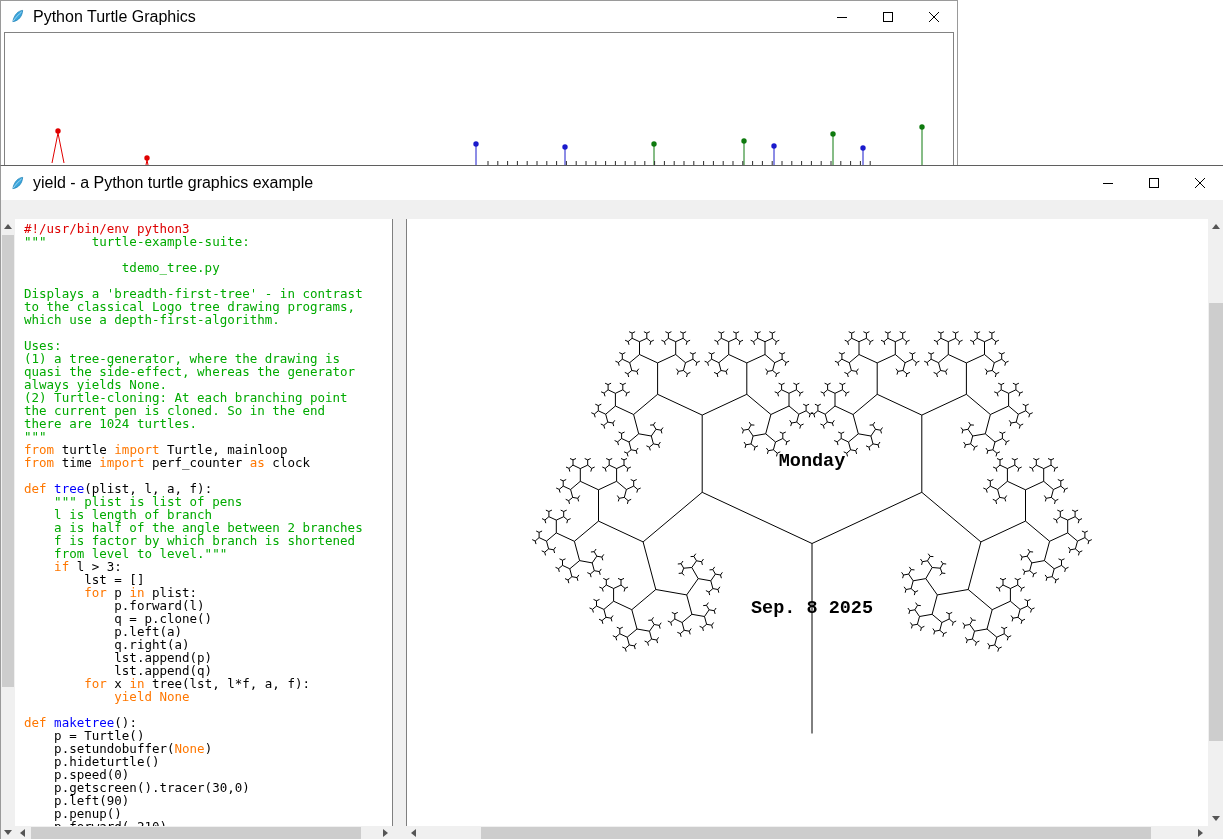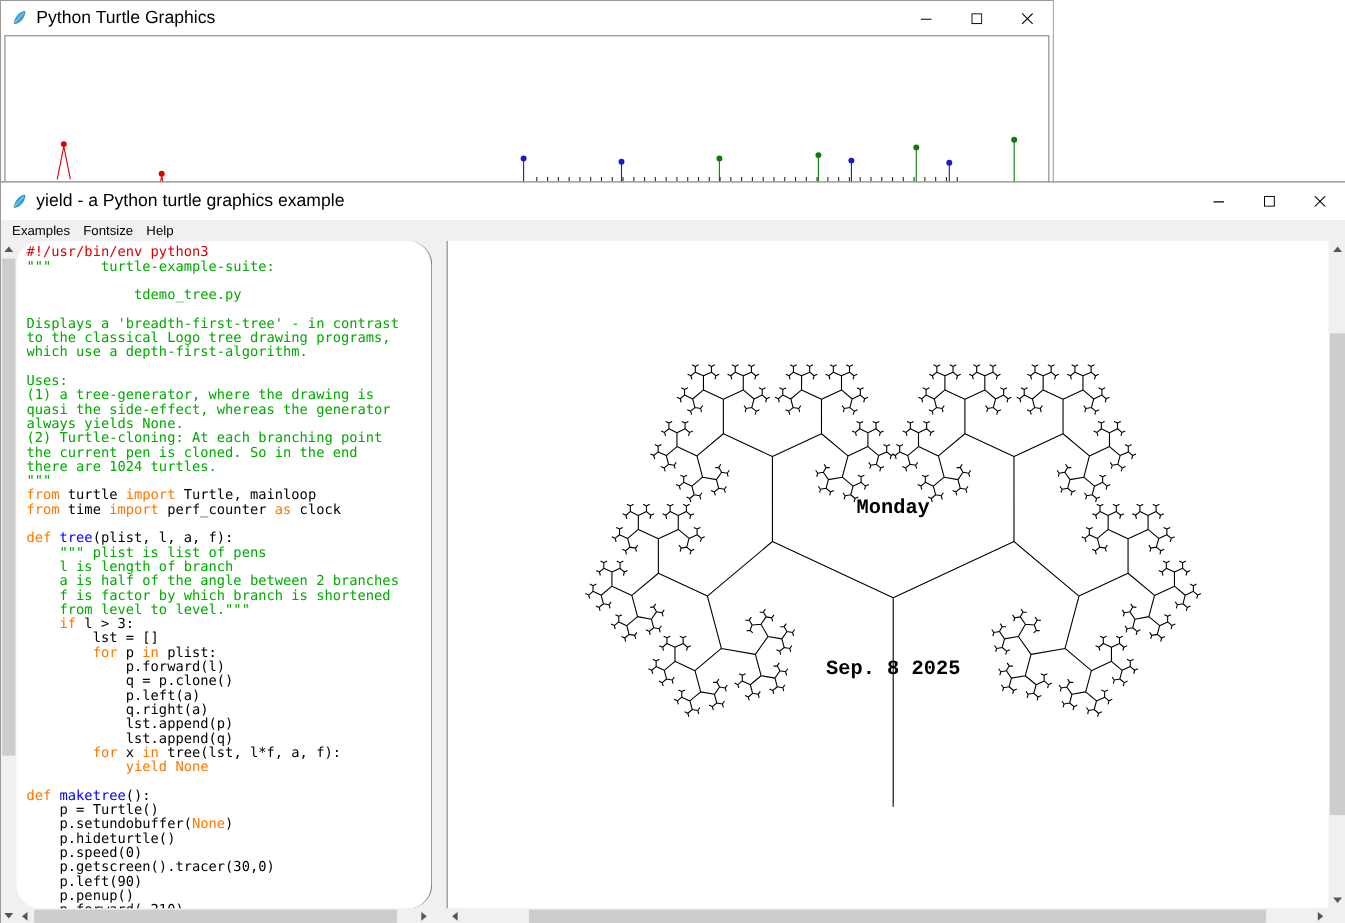--- a/index.html
+++ b/index.html
@@ -18,21 +18,21 @@
   .bg-canvas svg{position:absolute;left:0;top:0;}
   
   .fg-window{left:0;top:165px;width:1223px;height:674px;background:#f0f0f0;
              border-top:1px solid #5f5f5f;border-left:1px solid #9a9a9a;box-sizing:border-box;}
   .menubar{height:19px;background:#f0f0f0;display:flex;align-items:center;font-size:12px;padding-left:4px;}
   .menu-item{padding:0 6px;cursor:default;}
   .content{position:absolute;left:0;top:53px;right:0;bottom:0;background:#f0f0f0;}
   .code-text{position:absolute;left:14px;top:0;width:378px;height:607px;background:#fff;
              border-right:1px solid #7f7f7f;box-sizing:border-box;padding:3px 0 0 9px;
              font-family:"DejaVu Sans Mono",monospace;font-size:12.5px;line-height:13px;
-             white-space:pre;overflow:hidden;border-radius:22px;}
+             white-space:pre;overflow:hidden;}
   .code-line{height:13px;}
   .gap{position:absolute;left:392px;top:0;width:13px;height:621px;background:#f0f0f0;}
   .tree-canvas{position:absolute;left:405px;top:0;width:802px;height:607px;background:#fff;
                border-left:1px solid #7f7f7f;box-sizing:border-box;overflow:hidden;}
   .tree-canvas svg{display:block;}
   .turtle-write{font-family:"Liberation Mono",monospace;font-weight:bold;font-size:18.5px;fill:#000;}
   
   .sb{position:absolute;background:#f0f0f0;}
   .sb-btn{position:absolute;display:flex;align-items:center;justify-content:center;background:#f0f0f0;}
   .sb.v .sb-btn{left:0;right:0;height:15px;}
@@ -135,25 +135,20 @@
           </div>
         <div class="ctrl">
             <svg width="10" height="10">
               <line x1="0" y1="0" x2="10" y2="10" stroke="#000"></line>
               <line x1="10" y1="0" x2="0" y2="10" stroke="#000"></line>
             </svg>
           </div>
       </div>
     </div>
 
-    <div class="menubar">
-      <span class="menu-item">Examples</span>
-      <span class="menu-item">Fontsize</span>
-      <span class="menu-item">Help</span>
-    </div>
 
     <div class="content">
 
       <div class="sb v code-vbar">
         <div class="sb-btn first">
             <div class="tri up"></div>
           </div>
         <div class="sb-thumb" style="top:16px;height:452px;"></div>
         <div class="sb-btn last">
             <div class="tri down"></div>

